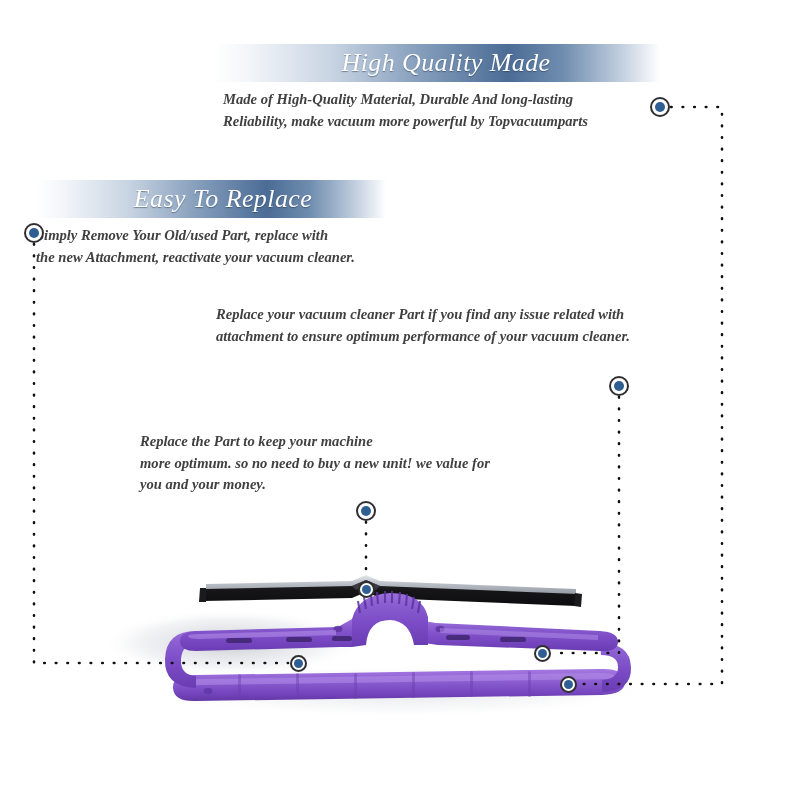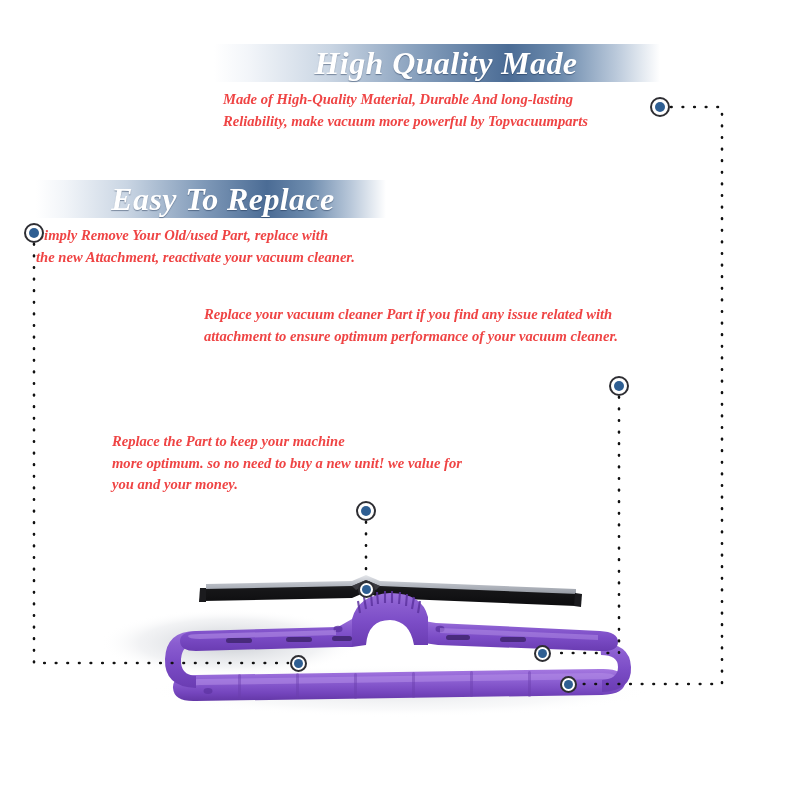--- a/index.html
+++ b/index.html
@@ -90,54 +90,54 @@
         #f2f5f9 8%,
         #c9d5e3 26%,
         #7f99b8 48%,
         #4b6c95 66%,
         #6e8cae 78%,
         #b9c8da 90%,
         #ffffff 100%);
   }
   .banner-text {
     position: relative;
-    font-size: 32px;
-    font-weight: bold;
+    font-size: 26px;
+    font-weight: normal;
     font-style: italic;
     color: #ffffff;
     letter-spacing: 0.4px;
     text-shadow: 0 1px 1px rgba(20,40,70,0.45);
     white-space: nowrap;
   }
   .body-text {
     margin-top: 7px;
     font-size: 14.6px;
     font-weight: bold;
     font-style: italic;
-    color: #ef4444;
+    color: #404040;
     line-height: 1.48;
     white-space: pre-line;
   }
 
   
   #feature-quality  { left: 214px; top: 44px;  width: 446px; }
   #feature-quality .banner-text { padding-left: 18px; }
   #feature-quality .body-text { margin-left: 9px; }
 
   #feature-replace  { left: 36px;  top: 180px; width: 350px; }
   #feature-replace .banner-text { padding-left: 24px; }
   #feature-replace .body-text { }
 
   #feature-tips     { left: 204px; top: 297px; width: 480px; }
   #feature-tips .banner-text { padding-left: 10px; }
-  #feature-tips .body-text { }
+  #feature-tips .body-text { margin-left: 12px; }
 
   #feature-value    { left: 104px; top: 424px; width: 418px; }
   #feature-value .banner-text { padding-left: 26px; }
-  #feature-value .body-text { margin-left: 8px; }
+  #feature-value .body-text { margin-left: 36px; }
 
   
   #product {
     position: absolute;
     left: 0;
     top: 555px;
     width: 800px;
     height: 180px;
     z-index: 3;
   }

